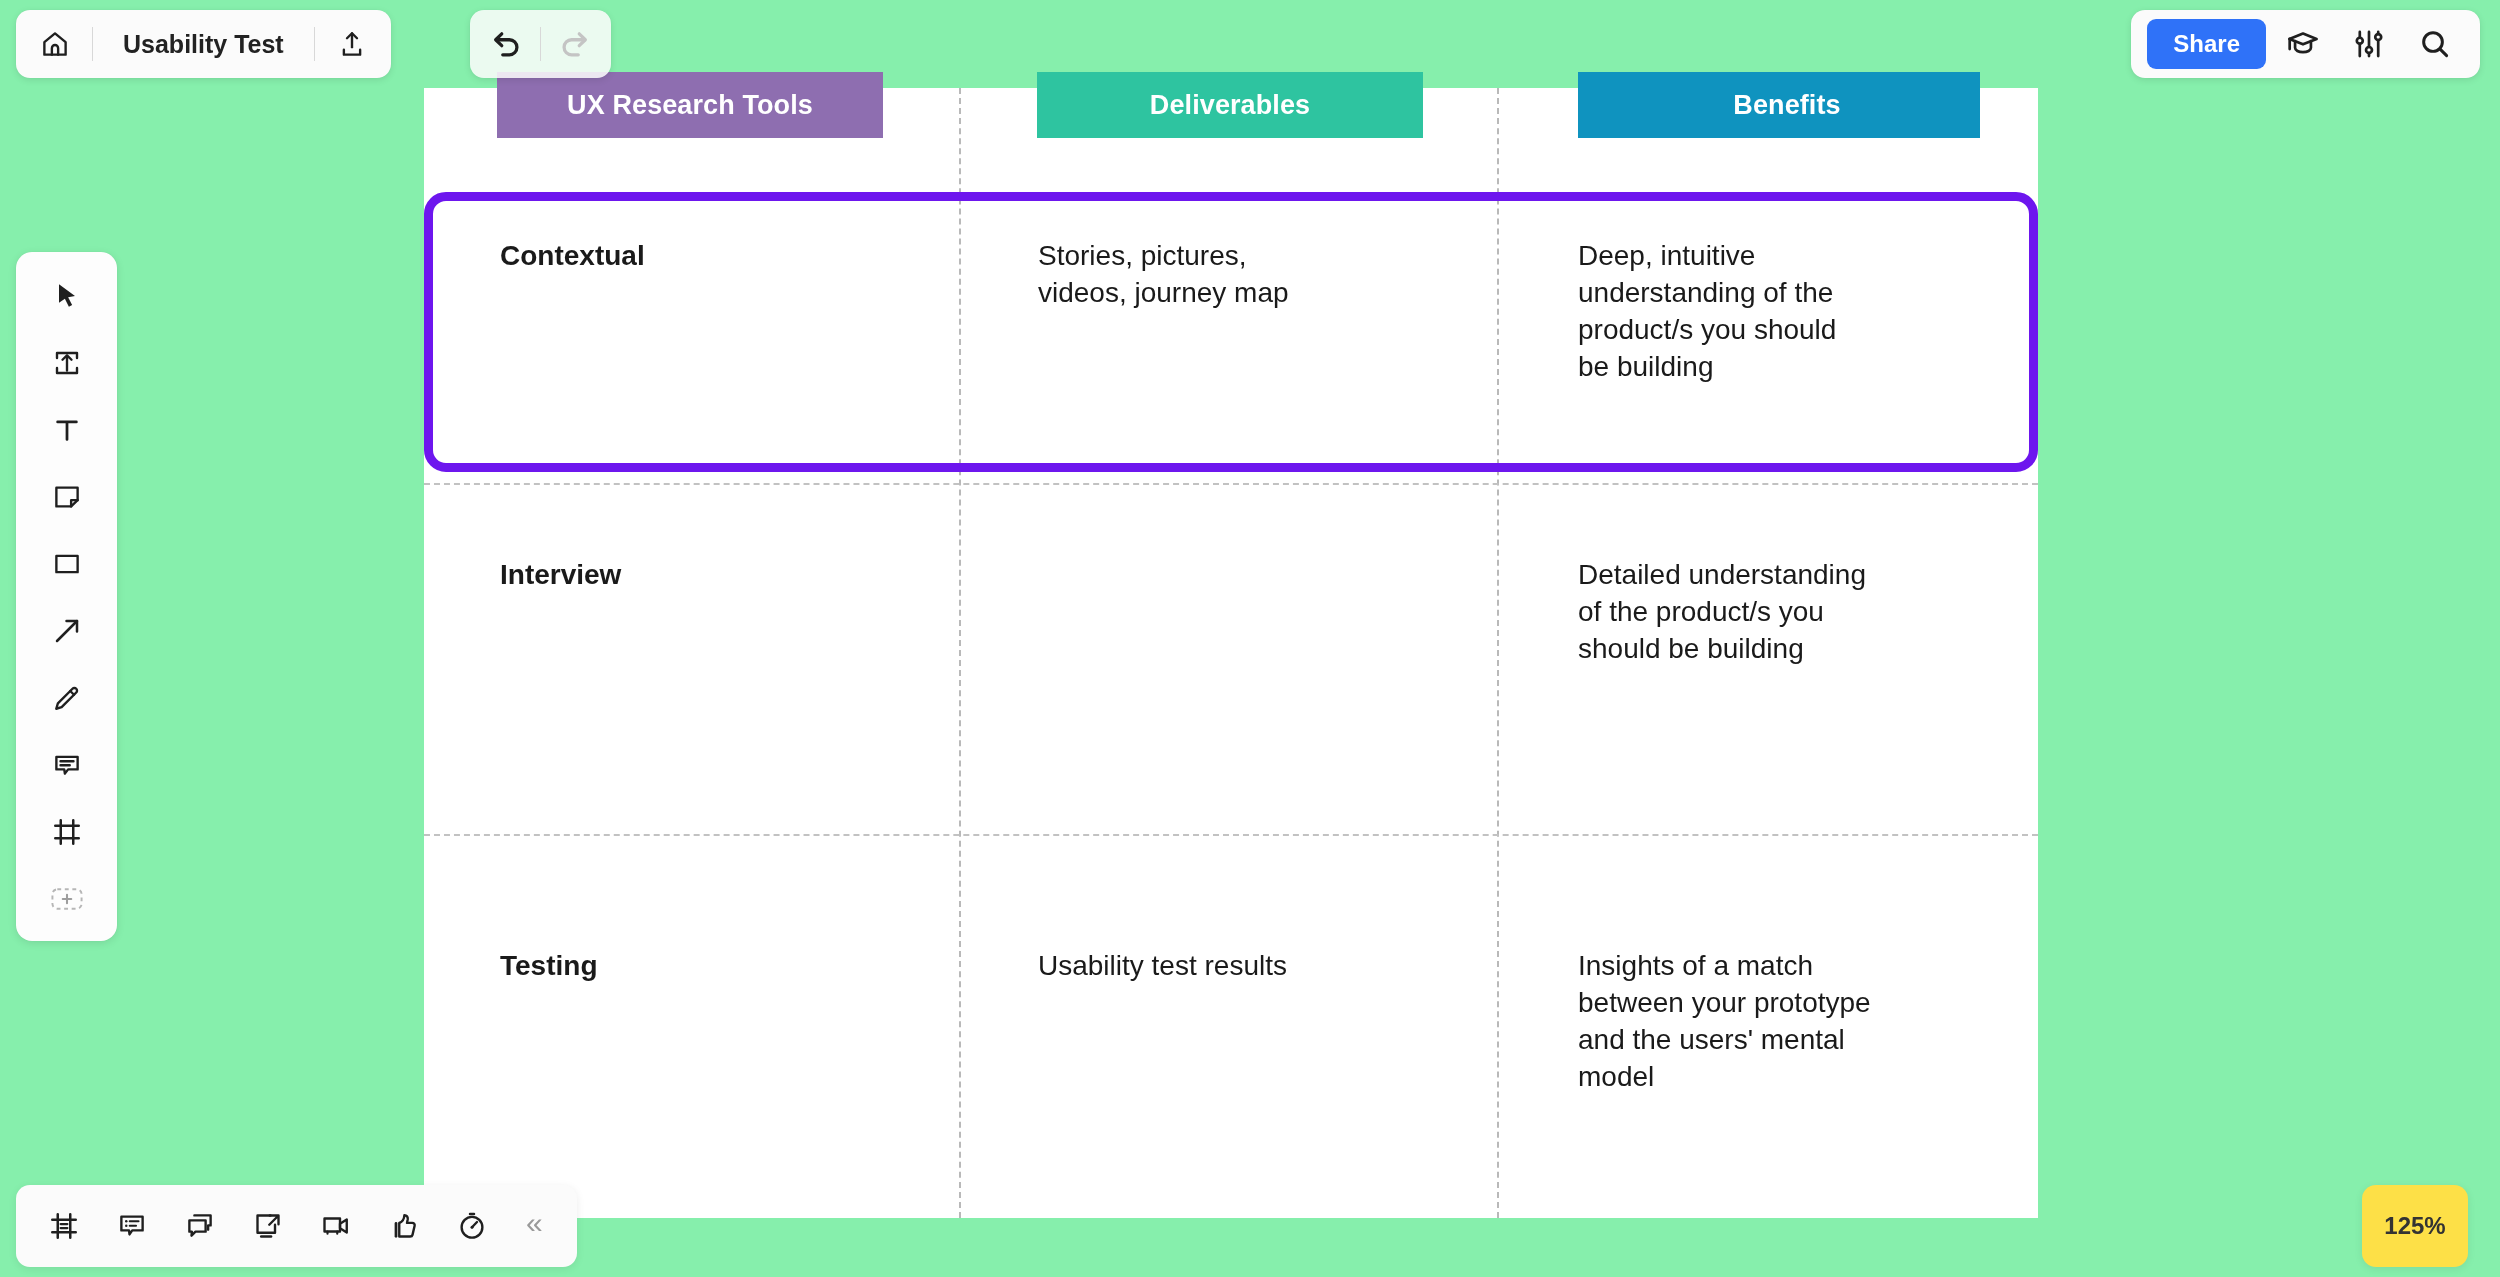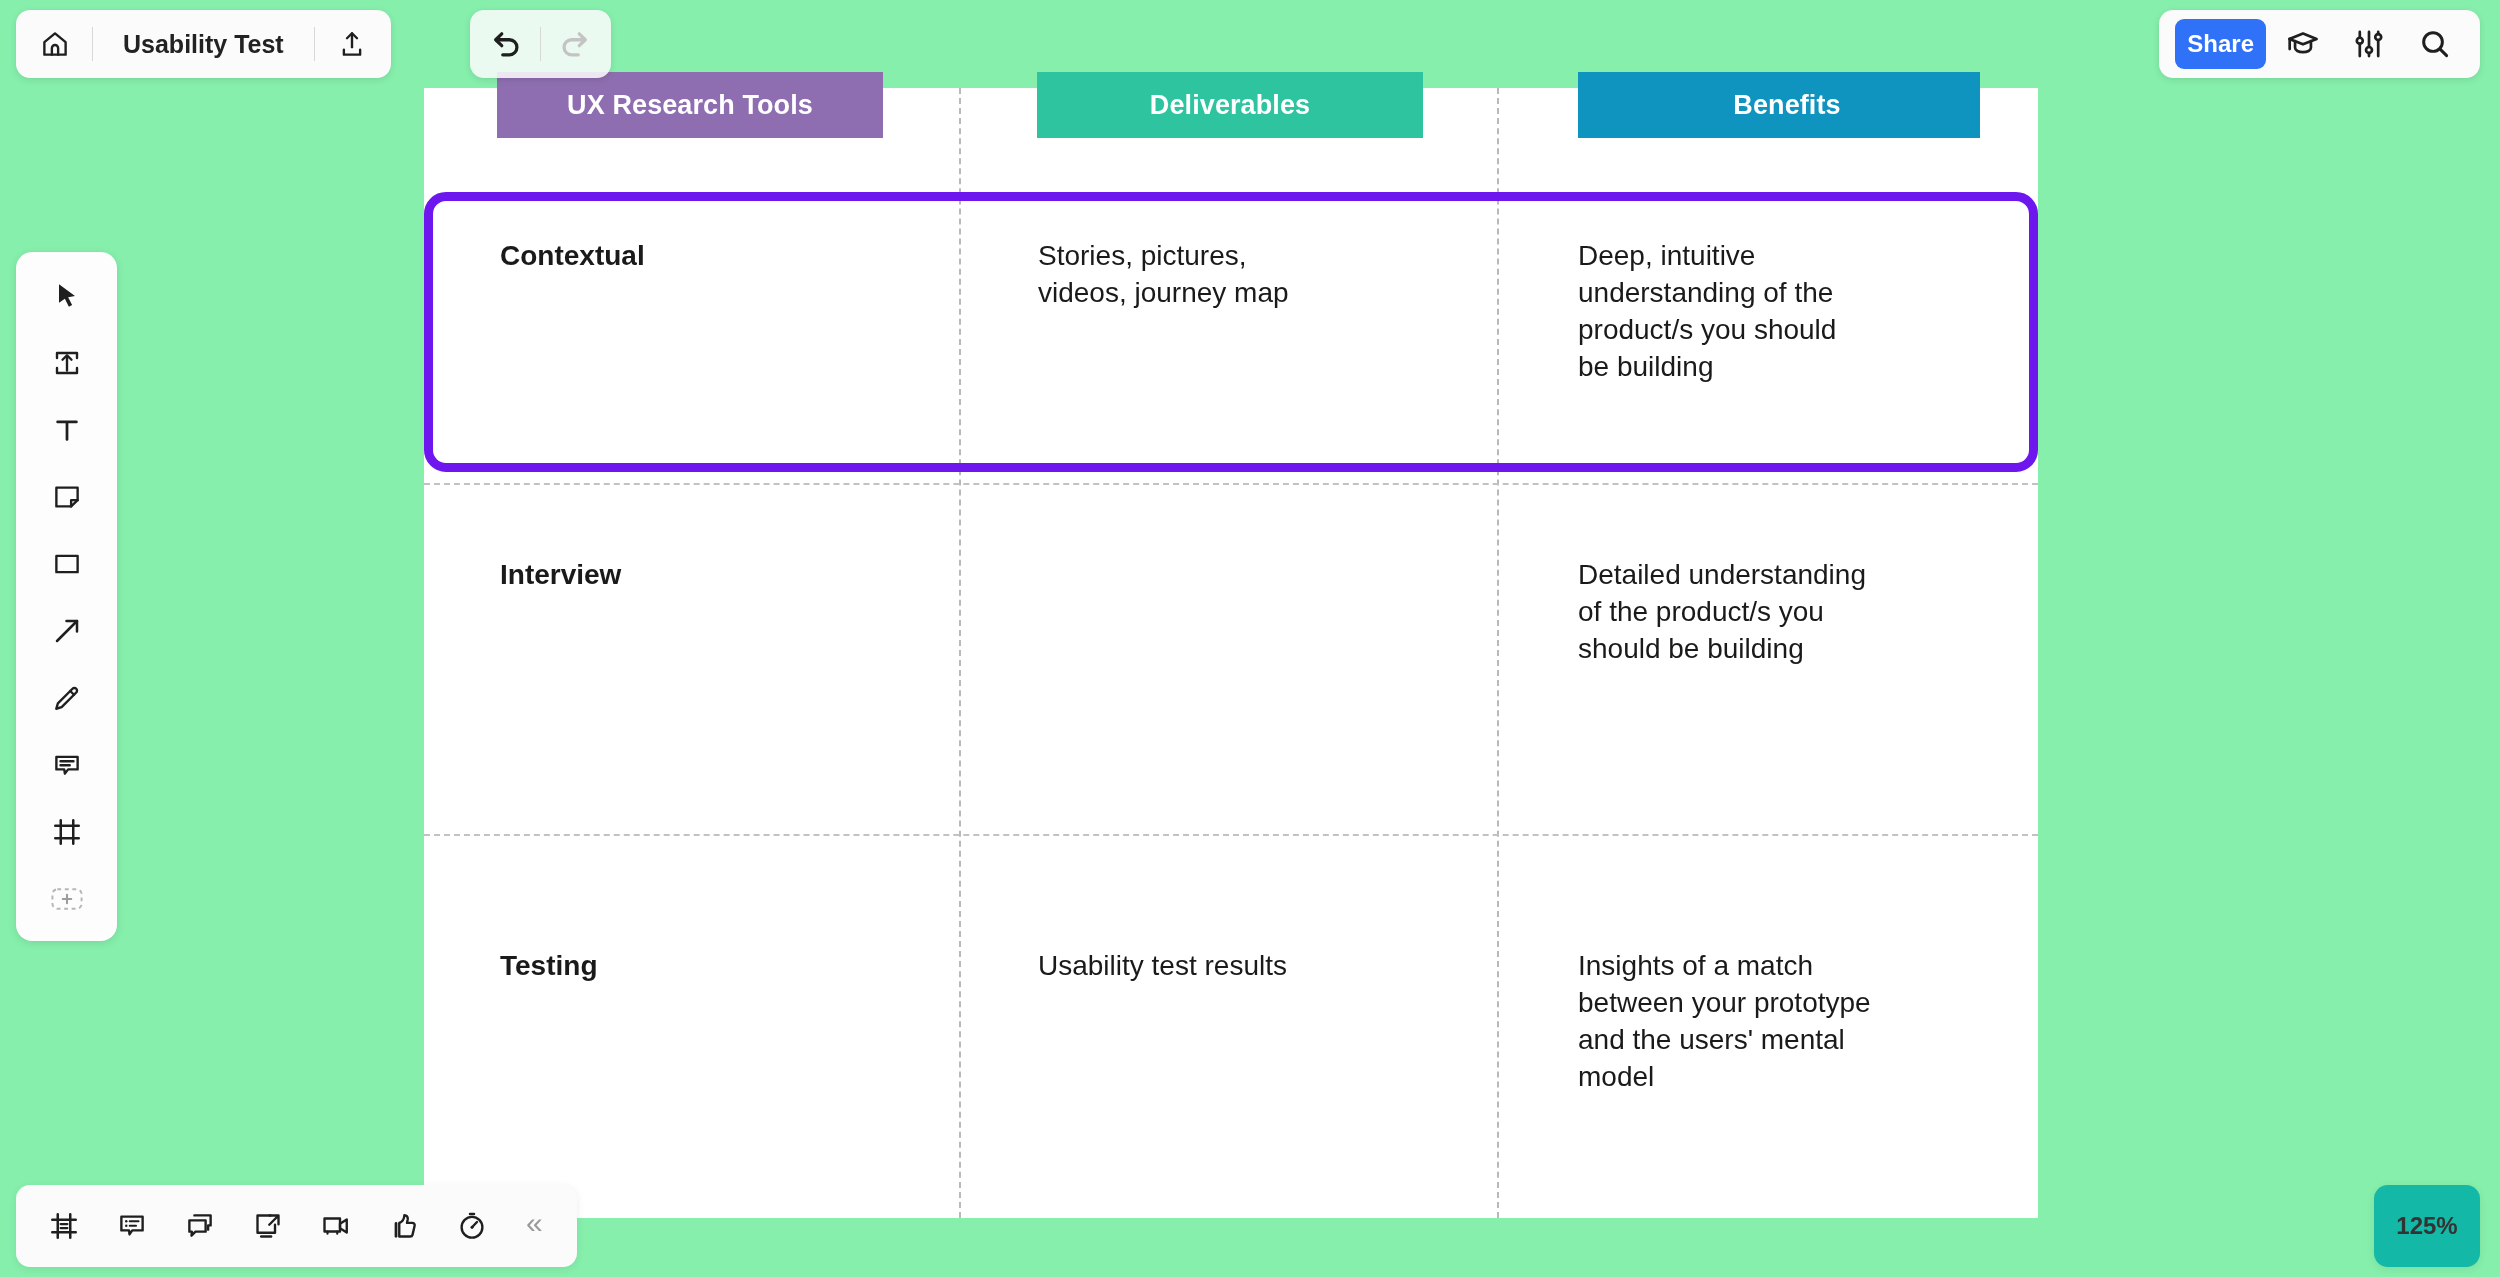--- a/index.html
+++ b/index.html
@@ -149,21 +149,21 @@
     font-weight: bold;
     padding: 0 22px;
     white-space: nowrap;
   }
   #share-button {
     background: #2f72f8;
     color: #fff;
     font-weight: bold;
     font-size: 24px;
     border-radius: 9px;
-    padding: 11px 12px;
+    padding: 11px 26px;
     cursor: pointer;
     white-space: nowrap;
   }
 
   
   #left-toolbar {
     position: absolute;
     left: 16px;
     top: 252px;
     width: 101px;
@@ -207,25 +207,25 @@
     font-size: 30px;
     color: #9a9a9a;
     padding: 0 12px 6px 12px;
     cursor: pointer;
     line-height: 1;
   }
 
   
   #zoom-indicator {
     position: absolute;
-    right: 20px;
+    right: 32px;
     bottom: 10px;
     height: 82px;
     min-width: 106px;
-    background: #14b8a6;
+    background: #fde047;
     border-radius: 14px;
     box-shadow: 0 2px 8px rgba(0,0,0,0.08);
     display: flex;
     align-items: center;
     justify-content: center;
     font-size: 24px;
     font-weight: bold;
     color: #333;
     cursor: pointer;
   }

